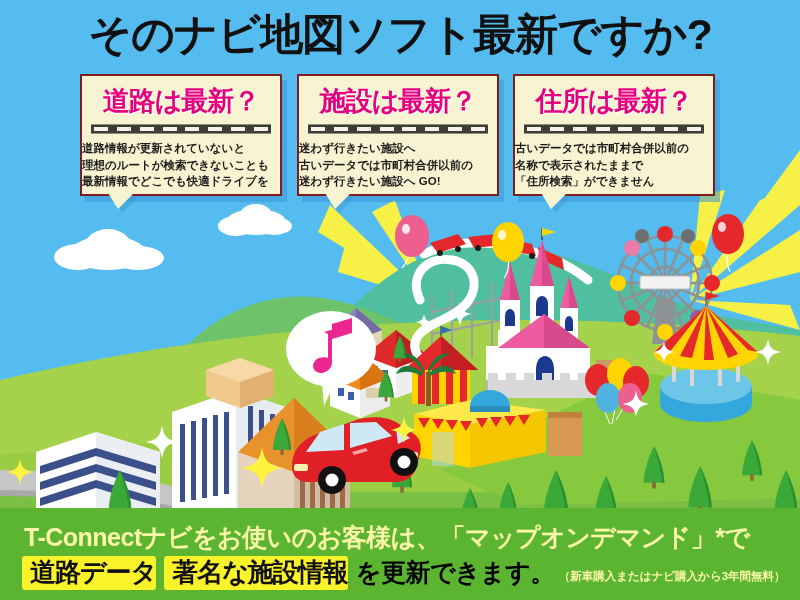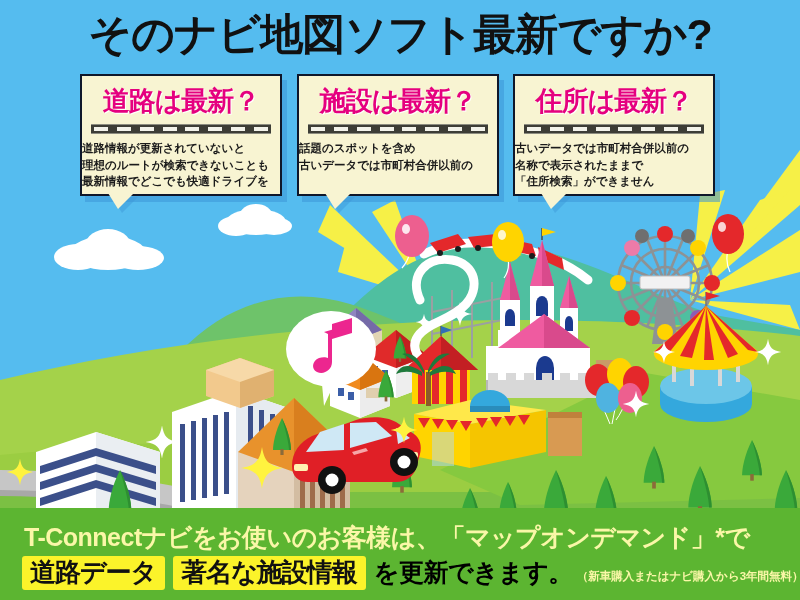--- a/index.html
+++ b/index.html
@@ -20,21 +20,21 @@
   .headline {
     position:absolute; left:0; top:12px; width:800px;
     text-align:center; color:#111; font-weight:bold;
     font-size:43px; letter-spacing:-1px; line-height:1.05;
     white-space:nowrap;
   }
 
   
   .callout {
     position:absolute; top:74px; width:202px; height:122px;
-    background:#f8f4d2; border:2px solid #0f172a;
+    background:#f8f4d2; border:2px solid #7f1d1d;
     box-shadow:5px 6px 0 rgba(60,150,215,0.55);
   }
   #callout-0 { left:80px; }
   #callout-1 { left:297px; }
   #callout-2 { left:513px; }
   .callout .tail {
     position:absolute; left:26px; bottom:-15px;
     width:0; height:0;
     border-left:10px solid transparent;
     border-right:16px solid transparent;
@@ -69,21 +69,21 @@
     position:absolute; left:24px; top:13px;
     color:#faf7a8; font-weight:bold; font-size:25px;
     letter-spacing:-0.5px; white-space:nowrap;
   }
   .bline2 {
     position:absolute; left:22px; top:48px;
     display:flex; align-items:baseline; white-space:nowrap;
   }
   .chip {
     background:#fbf32a; color:#111; font-weight:bold;
-    font-size:26px; padding:3px 9px 5px 8px; border-radius:3px;
+    font-size:26px; padding:3px 0 5px 8px; border-radius:3px;
     letter-spacing:-1px; margin-right:8px; line-height:1;
   }
   .btail { color:#000000; font-weight:bold; font-size:25px; letter-spacing:-0.5px; }
   .bnote { color:#faf7a8; font-weight:bold; font-size:11.5px; margin-left:4px; position:relative; top:-1px; }
 </style>
 </head>
 <body>
 
 <div id="stage">
 
@@ -587,22 +587,23 @@
       <i></i>
         <i></i>
         <i></i>
         <i></i>
         <i></i>
         <i></i>
         <i></i>
         <i></i>
     </div>
     <div class="cbody">
-      <div>話題のスポットを含め</div>
+      <div>迷わず行きたい施設へ</div>
       <div>古いデータでは市町村合併以前の</div>
+      <div>迷わず行きたい施設へ GO!</div>
     </div>
     <div class="tail"></div>
   </div>
 
   <div class="callout" id="callout-2">
     <div class="ctitle">住所は最新？</div>
     <div class="roadbar">
       <i></i>
         <i></i>
         <i></i>

